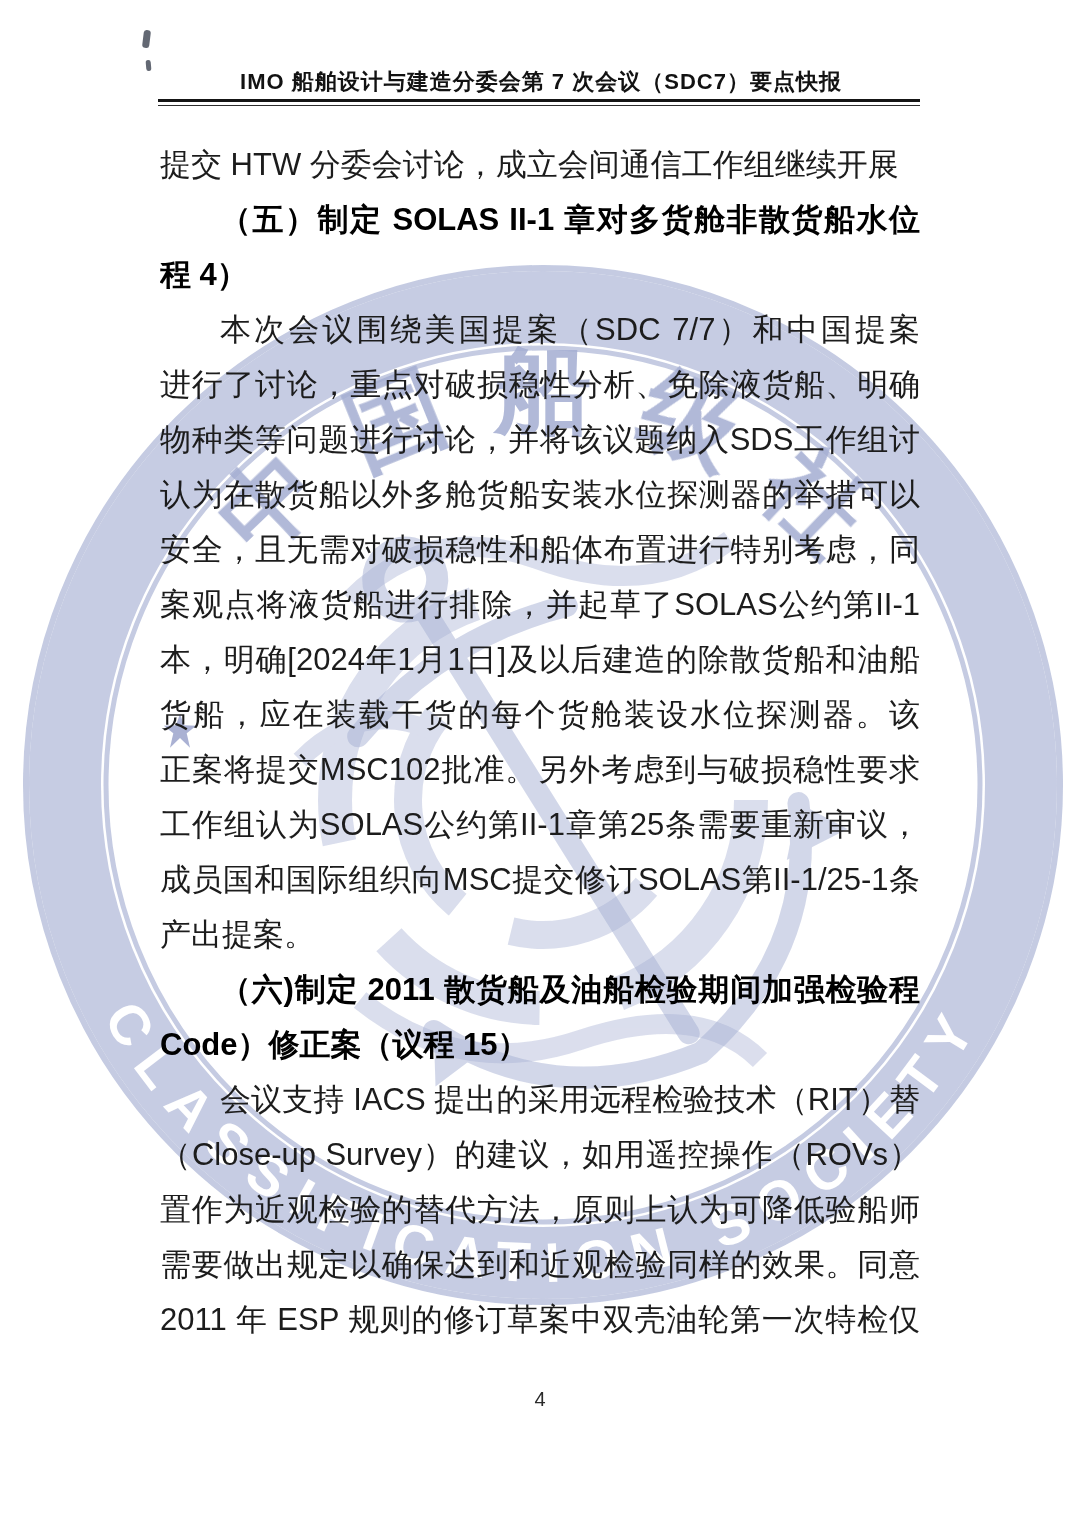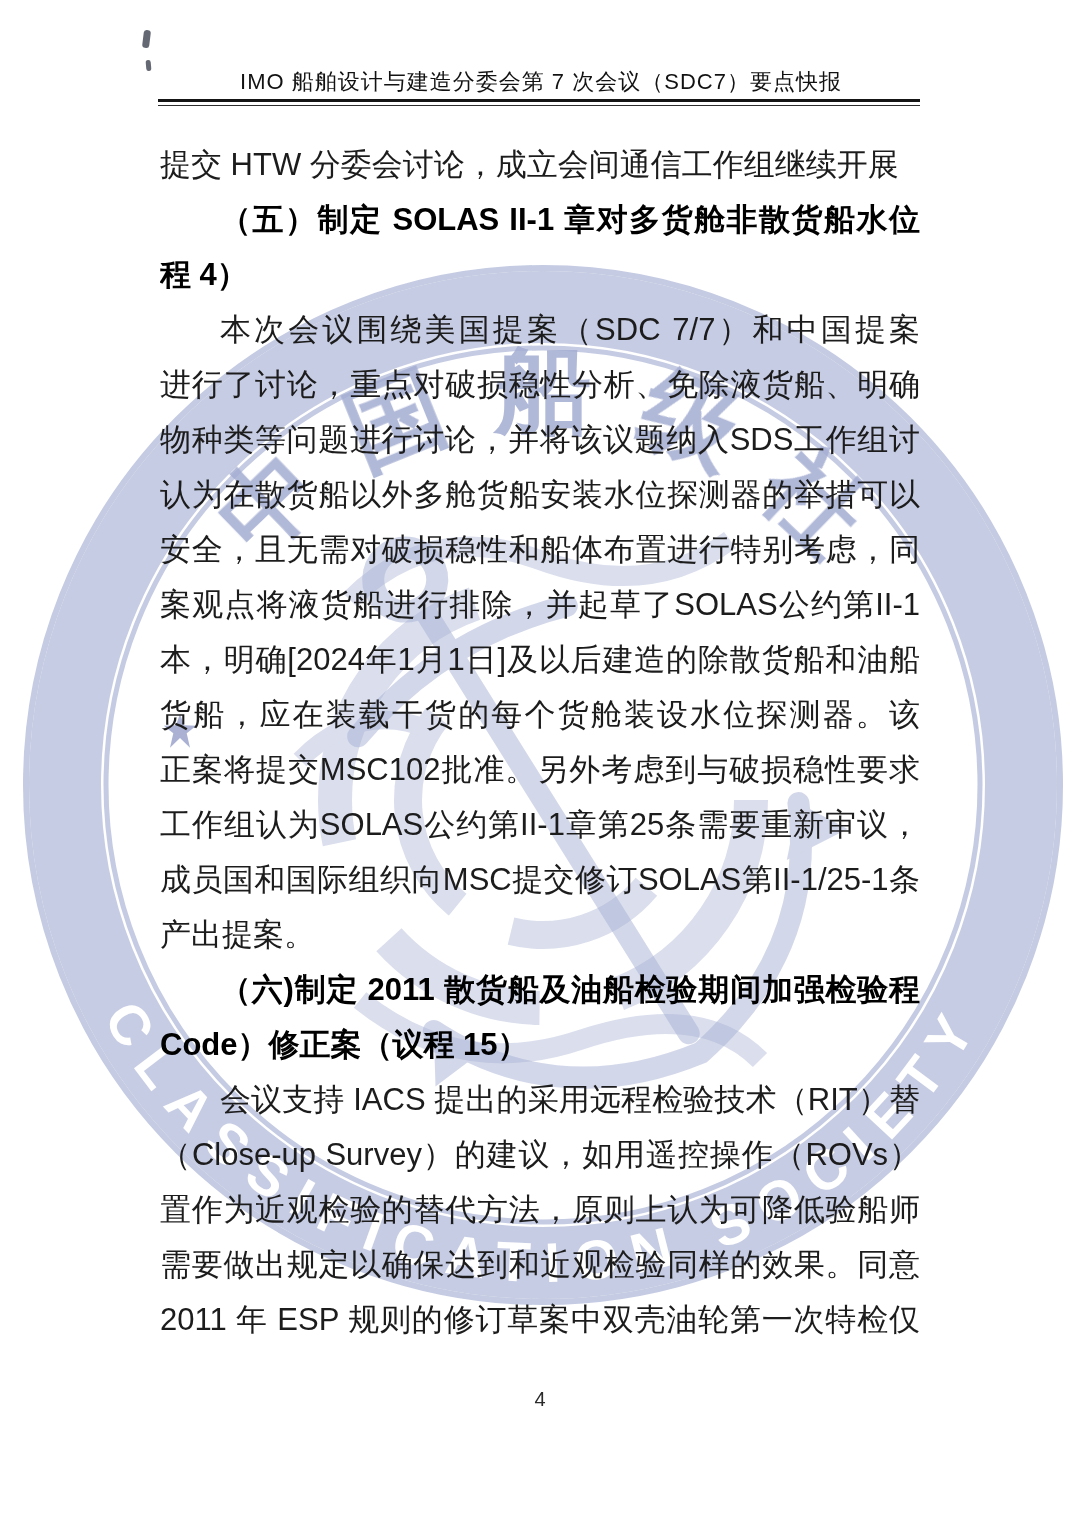--- a/index.html
+++ b/index.html
@@ -23,21 +23,21 @@
     border-radius: 3px;
     opacity: 0.8;
   }
   .speck-a { left: 143px; top: 30px; width: 7px; height: 18px; transform: rotate(7deg); }
   .speck-b { left: 146px; top: 60px; width: 5px; height: 11px; transform: rotate(-5deg); }
   .header-title {
     position: absolute;
     top: 67px; left: 160px; width: 762px;
     text-align: center;
     font-size: 22px;
-    font-weight: 400;
+    font-weight: 700;
     color: #121212;
     letter-spacing: 1px;
     white-space: nowrap;
   }
   .header-rule {
     position: absolute;
     top: 99px; left: 158px; width: 762px;
     height: 3px;
     border-top: 3px solid #151515;
     border-bottom: 1px solid #2c2c2c;

